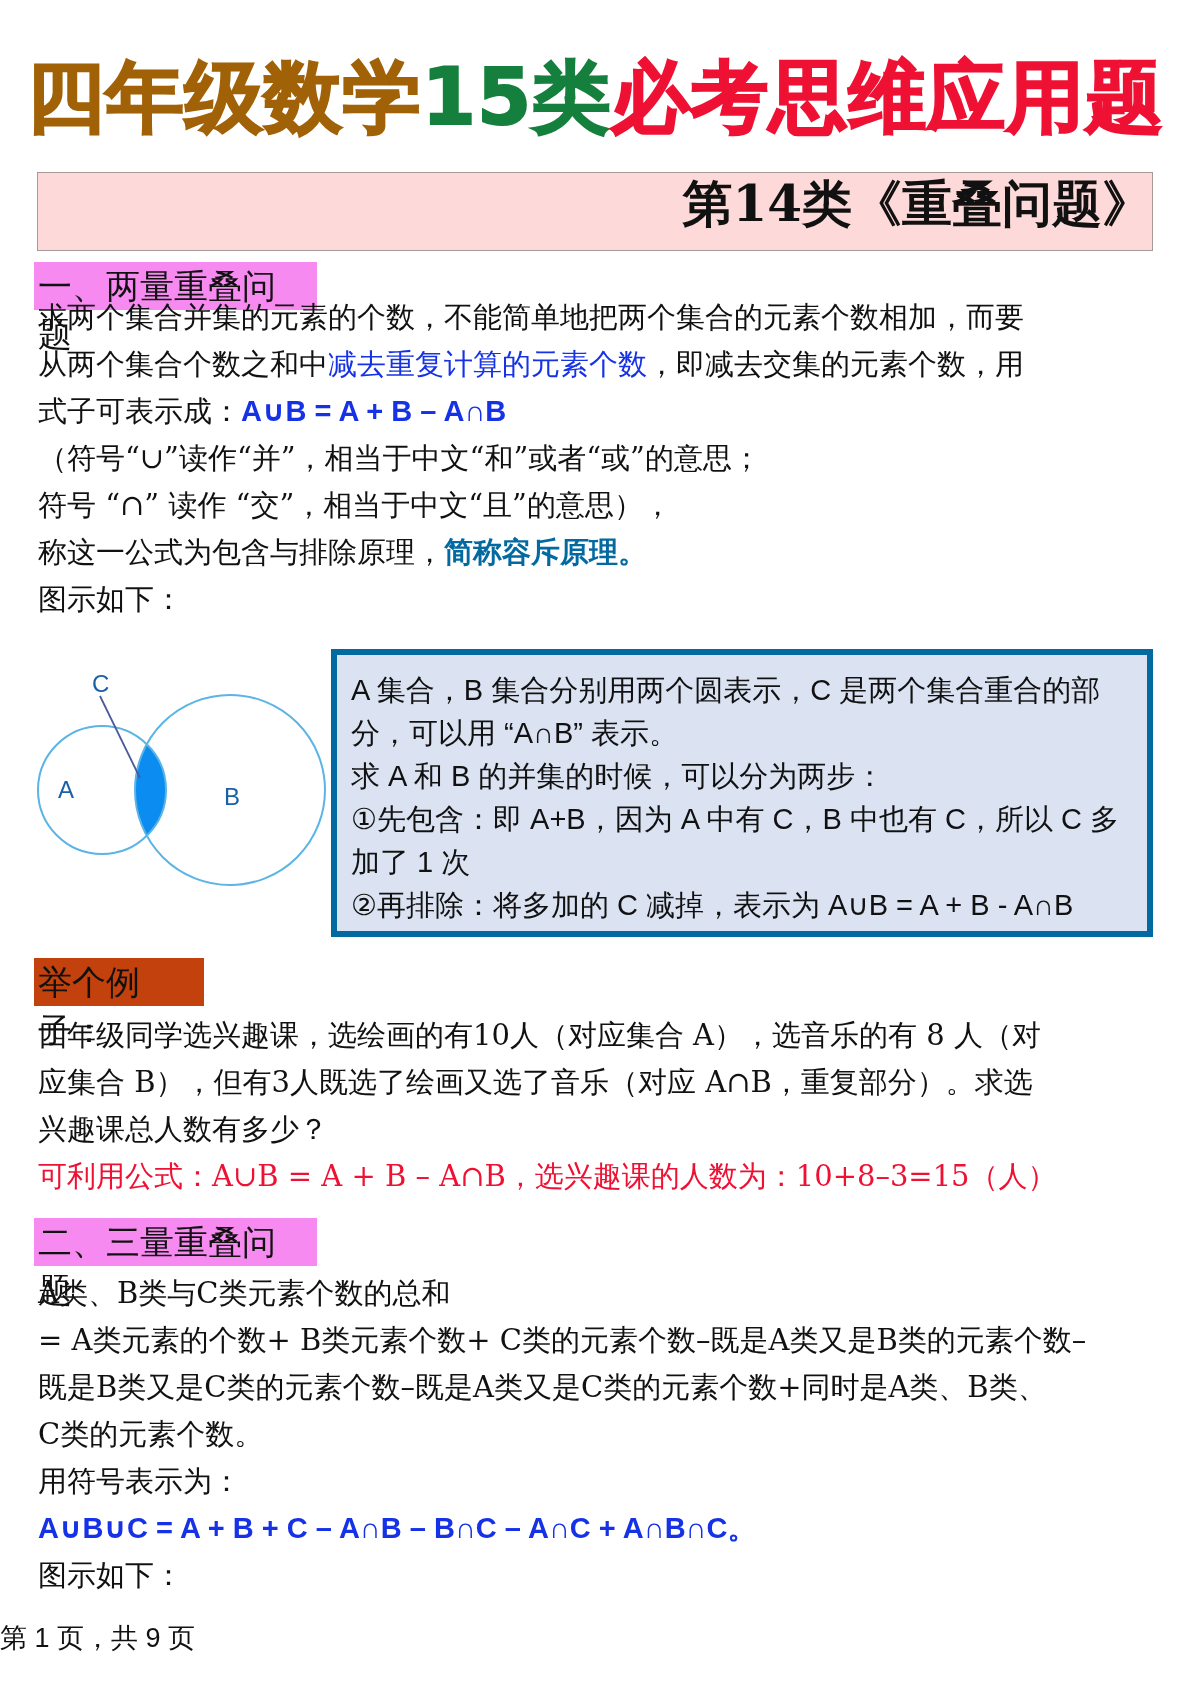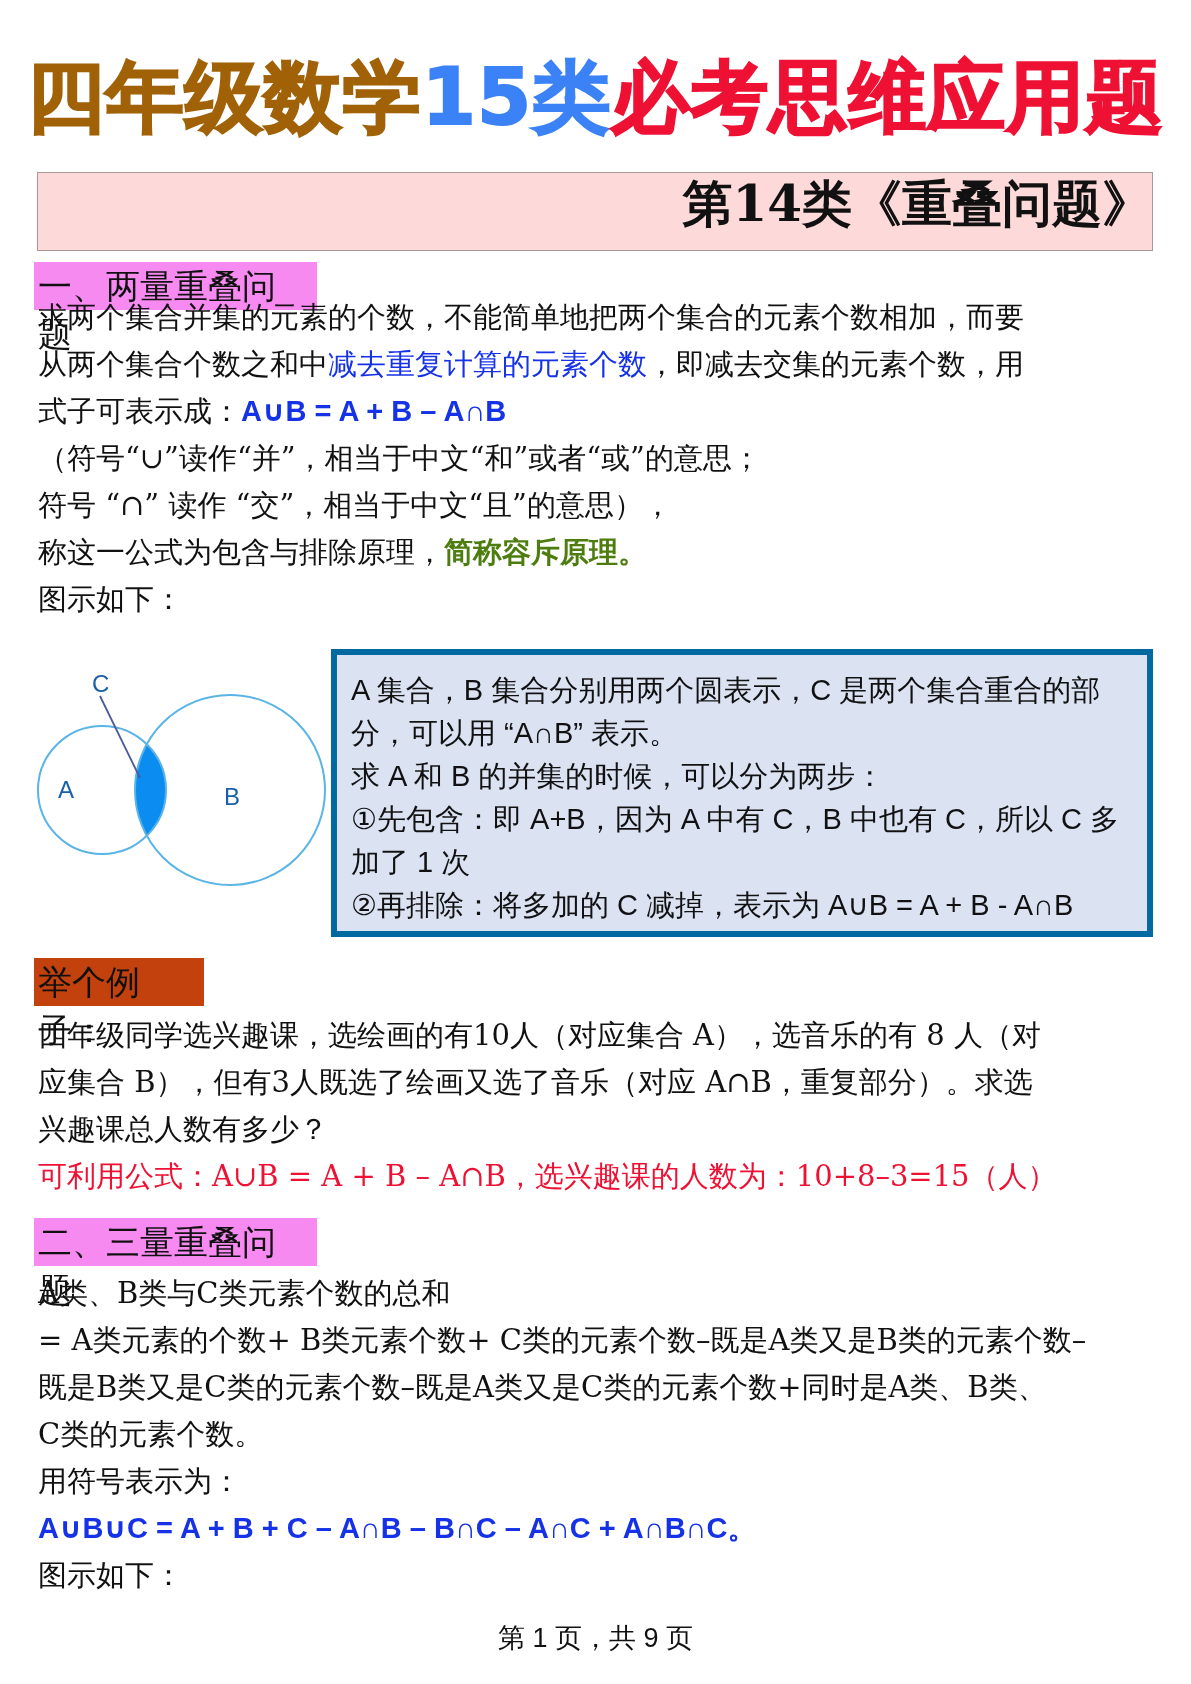--- a/index.html
+++ b/index.html
@@ -22,21 +22,21 @@
       width: 1191px;
       text-align: center;
       font-size: 78px;
       font-weight: 900;
       letter-spacing: 1px;
       line-height: 90px;
       white-space: nowrap;
       -webkit-text-stroke: 2px currentColor;
     }
     .page-title .t-black { color: #a16207; }
-    .page-title .t-blue { color: #3b82f6; }
+    .page-title .t-blue { color: #15803d; }
     .page-title .t-red { color: #ee1133; }
 
     .topic-banner {
       position: absolute;
       left: 37px;
       top: 172px;
       width: 1116px;
       height: 79px;
       background: #fdd9d9;
       border: 1.5px solid #a89898;
@@ -67,21 +67,21 @@
       position: absolute;
       left: 38px;
       width: 1120px;
       font-family: "DejaVu Serif", "Liberation Serif", serif;
       font-size: 29px;
       line-height: 47px;
       color: #111;
       white-space: nowrap;
     }
     .blue-bold { color: #1632e6; font-weight: normal; }
-    .red-bold { color: #4d7c0f; font-weight: bold; margin-top: 11px; }
+    .red-bold { color: #0369a1; font-weight: bold; margin-top: 11px; }
     .blue-formula {
       color: #1632e6;
       font-family: "Liberation Sans", "DejaVu Sans", sans-serif;
       font-weight: bold;
     }
     .red-line { color: #ee1133; }
 
     .venn {
       position: absolute;
       left: 30px;
@@ -105,21 +105,20 @@
       line-height: 43px;
       color: #111;
       white-space: nowrap;
     }
 
     .footer {
       position: absolute;
       left: 0;
       top: 1620px;
       width: 1191px;
-      text-align: center;
       font-family: "Liberation Sans", "DejaVu Sans", sans-serif;
       font-size: 27px;
       color: #111;
     }
   </style>
 </head>
 <body>
 
 <div class="page-title">
   <span class="t-black">四年级数学</span><span class="t-blue">15类</span><span class="t-red">必考思维应用题</span>

